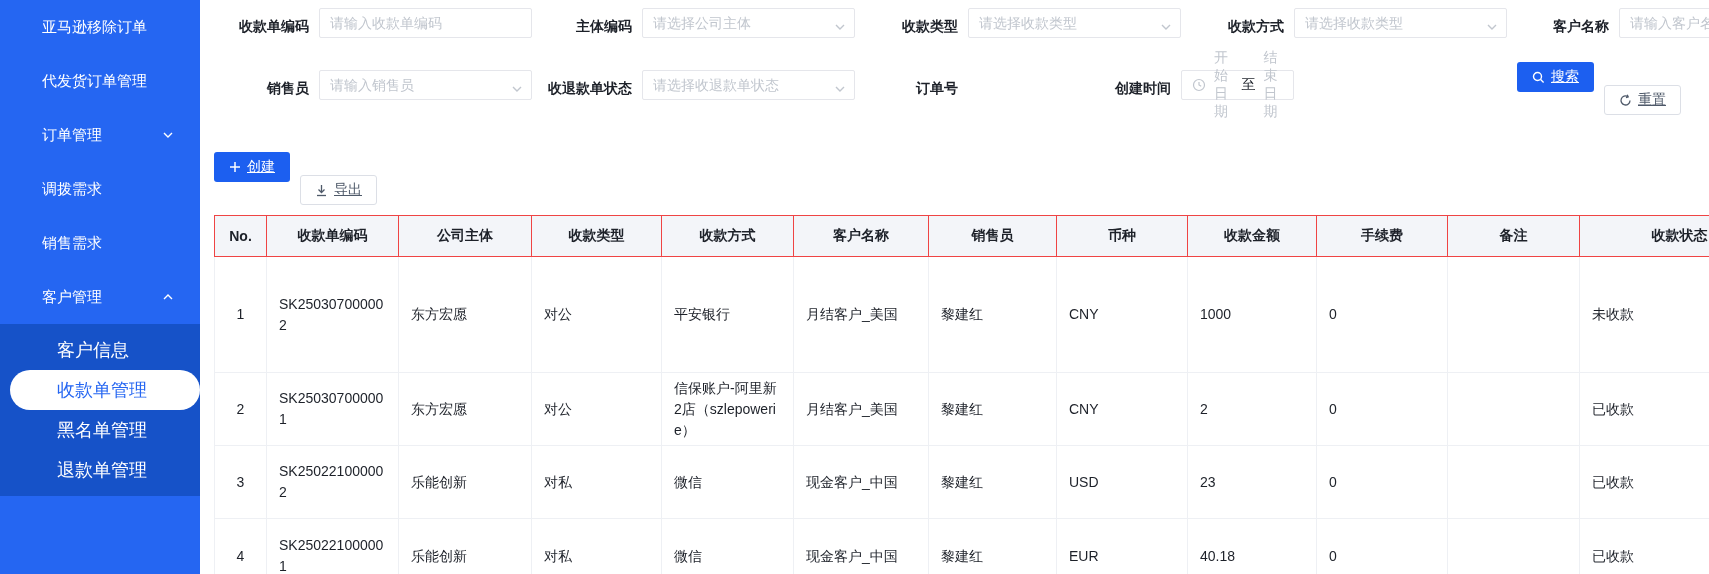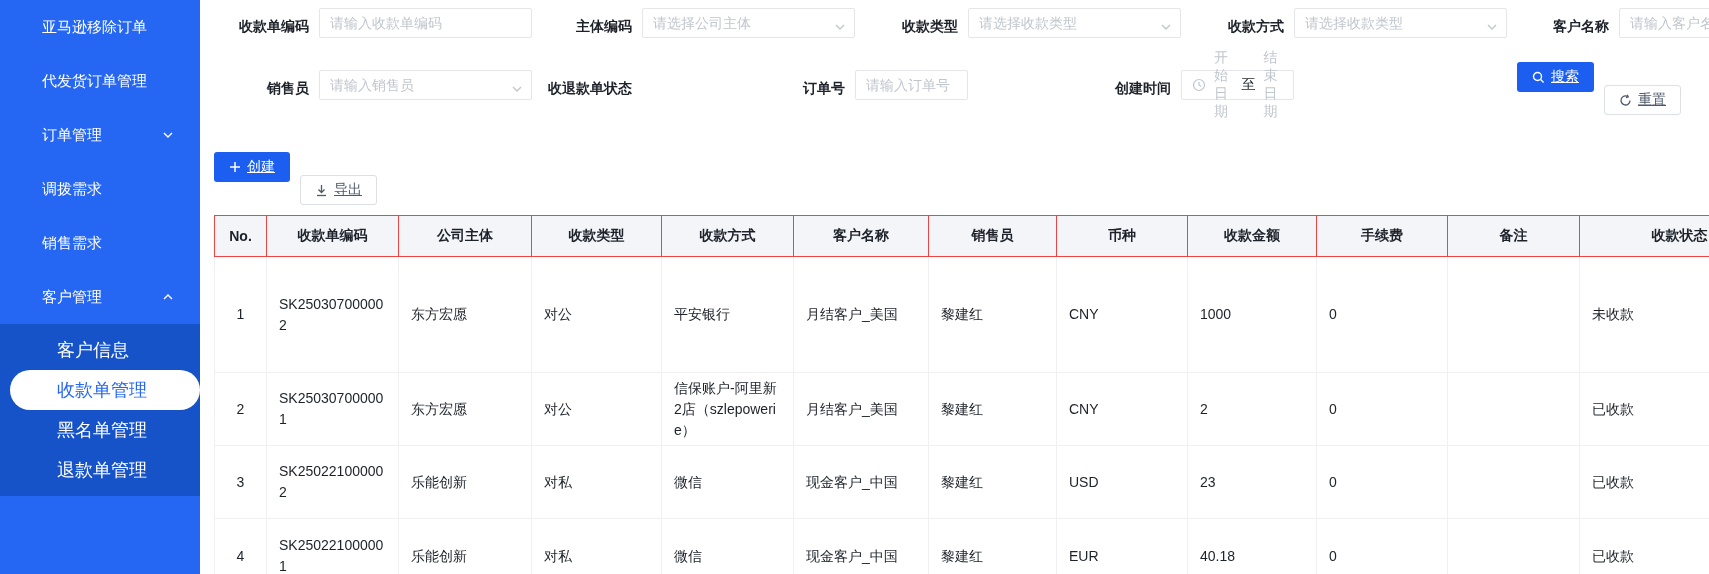--- a/index.html
+++ b/index.html
@@ -143,24 +143,29 @@
       <div class="f-label">销售员</div>
       <div class="f-field has-chevron">
         <input class="f-input" type="text" placeholder="请输入销售员" style="">
         <span class="chevron-sel">
             <svg class="icon-svg" width="12" height="12" viewBox="0 0 12 12">
               <polyline points="2,4 6,8 10,4" fill="none" stroke="#c1c6ce" stroke-width="1.4"></polyline>
             </svg>
           </span>
       </div>
       <div class="f-label">收退款单状态</div>
+      <div class="f-field has-chevron">
+        <input class="f-input" type="text" placeholder="请选择收退款单状态" style="">
+        <span class="chevron-sel">
+            <svg class="icon-svg" width="12" height="12" viewBox="0 0 12 12">
+              <polyline points="2,4 6,8 10,4" fill="none" stroke="#c1c6ce" stroke-width="1.4"></polyline>
+            </svg>
+          </span>
+      </div>
       <div class="f-label">订单号</div>
-      <div class="f-field">
-        <input class="f-input" type="text" placeholder="请输入订单号" style="">
-      </div>
       <div class="f-label">创建时间</div>
       <div class="f-field">
         <div class="daterange">
           <span style="display:flex;">
             <svg class="icon-svg" width="14" height="14" viewBox="0 0 14 14">
                 <circle cx="7" cy="7" r="5.5" fill="none" stroke="#c1c6ce" stroke-width="1.2"></circle>
                 <polyline points="7,4 7,7 9.2,8.3" fill="none" stroke="#c1c6ce" stroke-width="1.2"></polyline>
               </svg>
           </span>
           <span class="dr-ph">开始日期</span>

